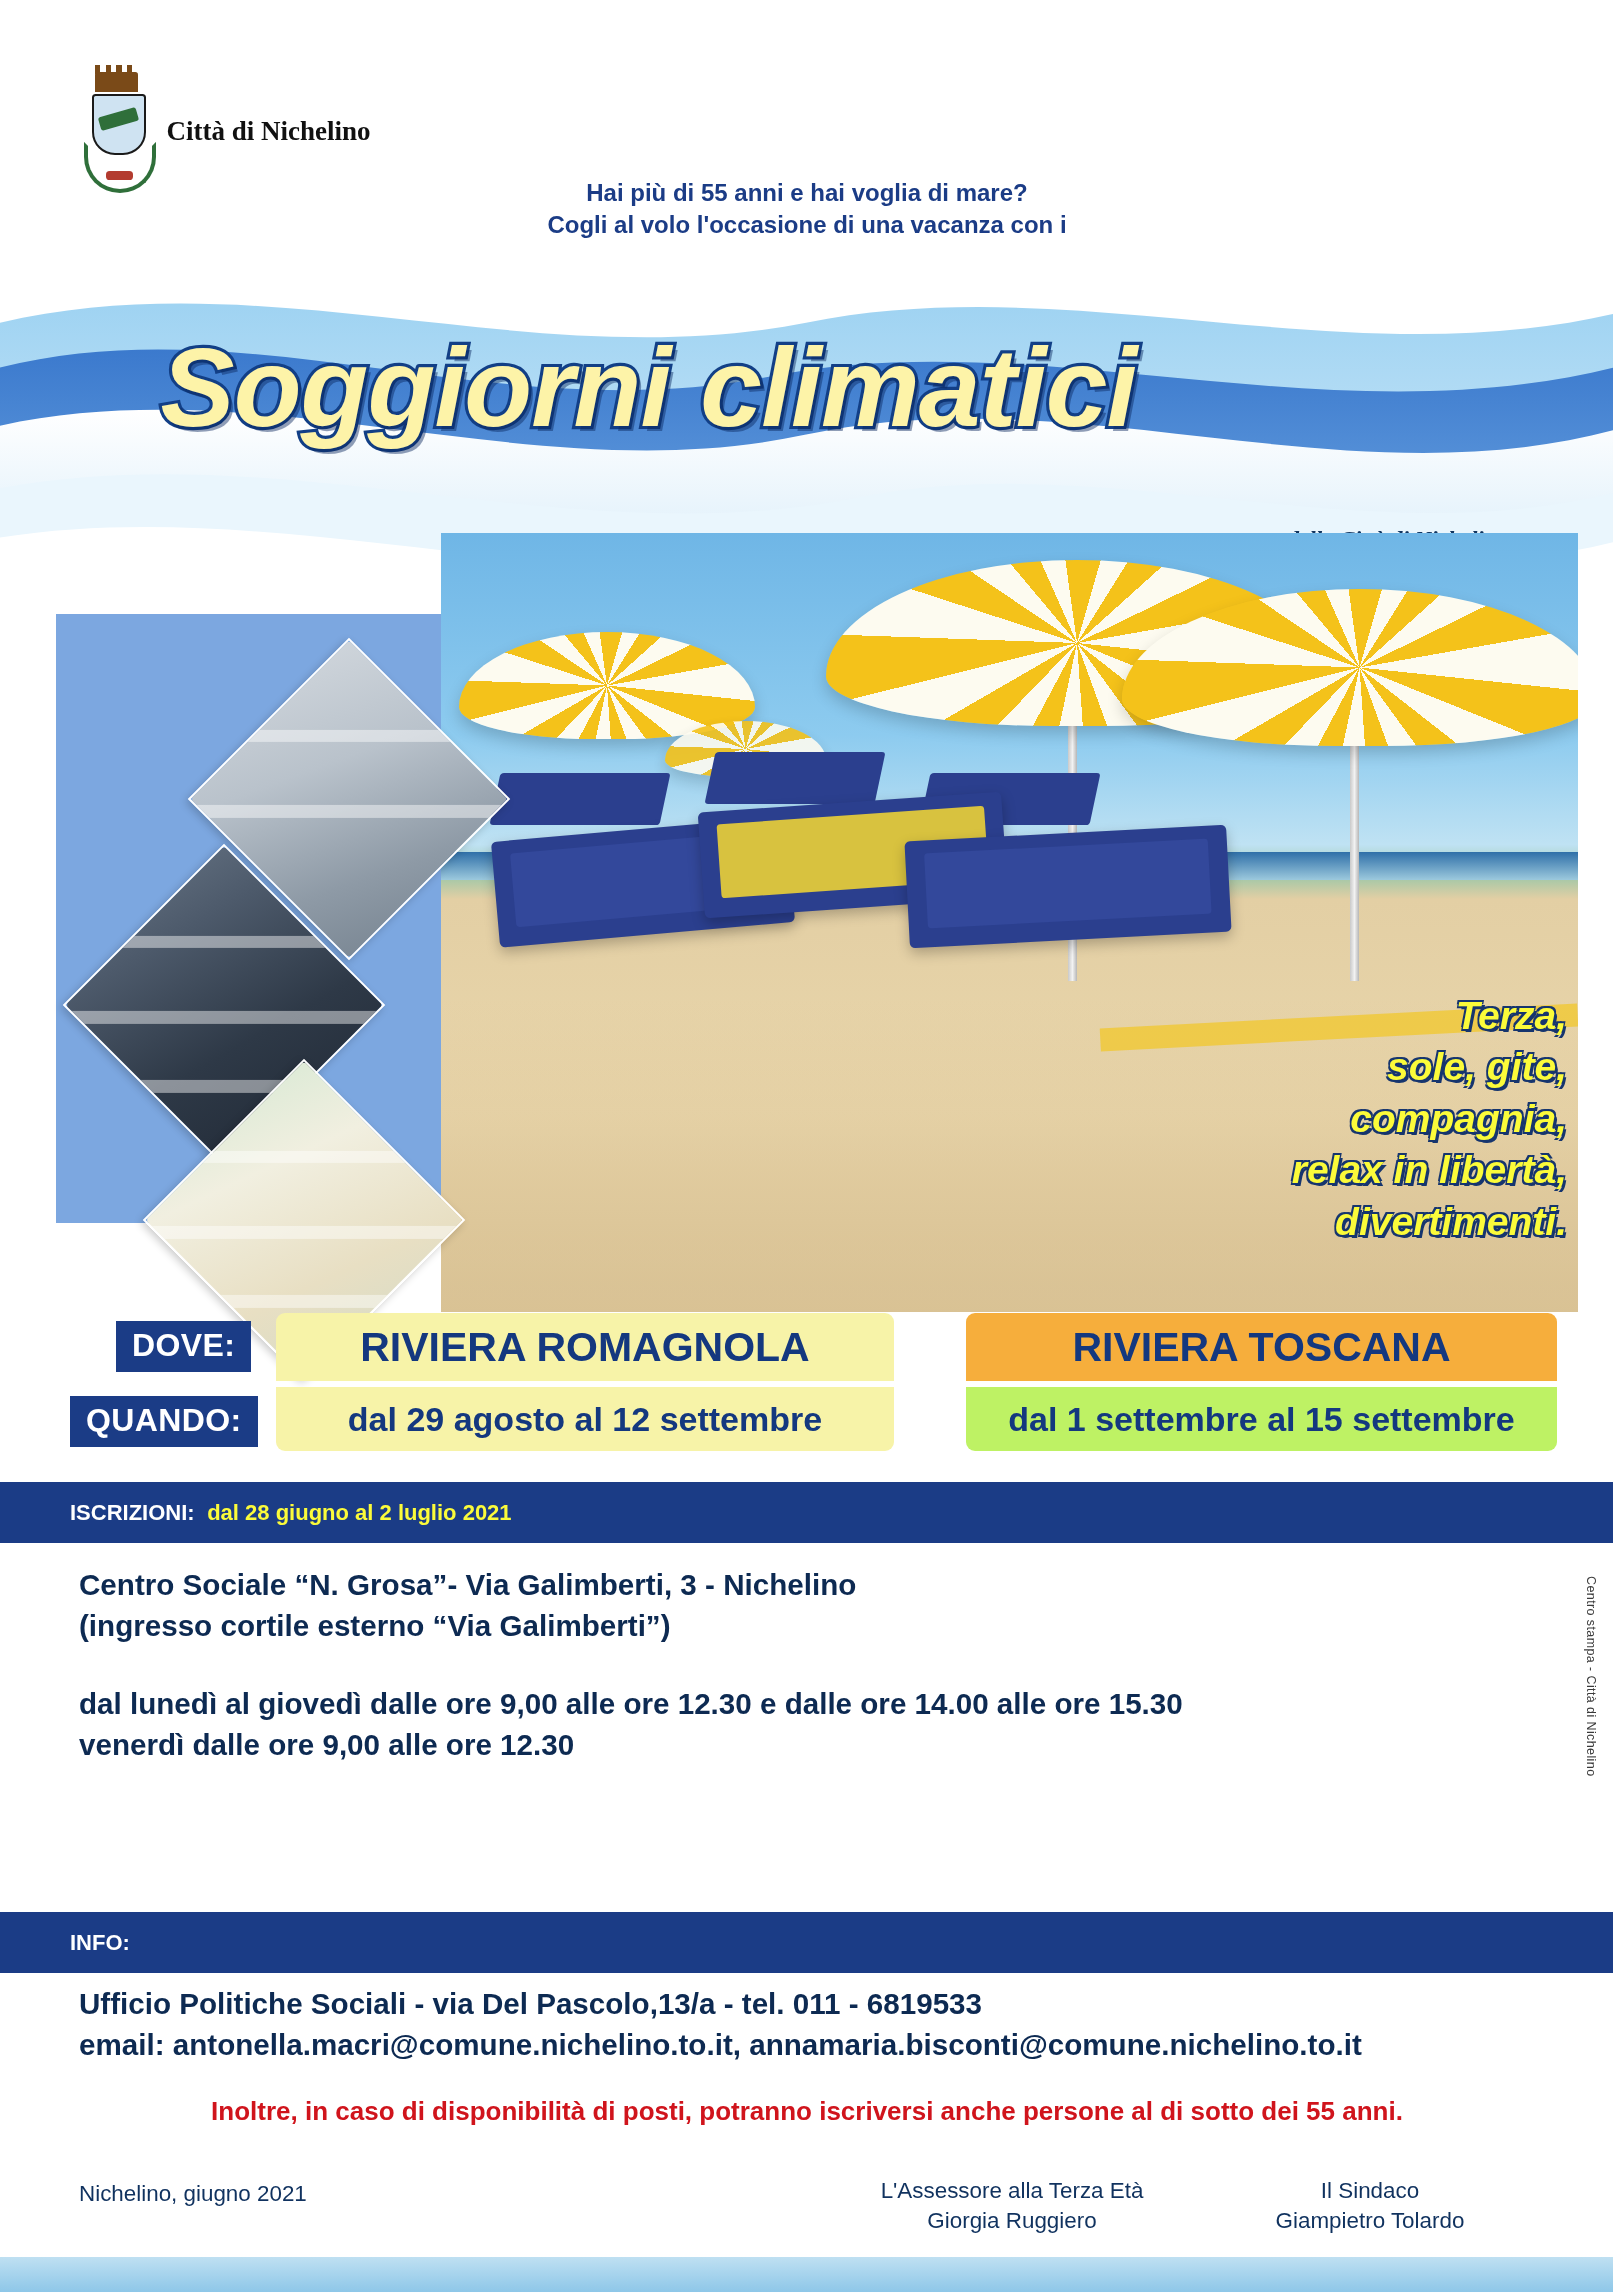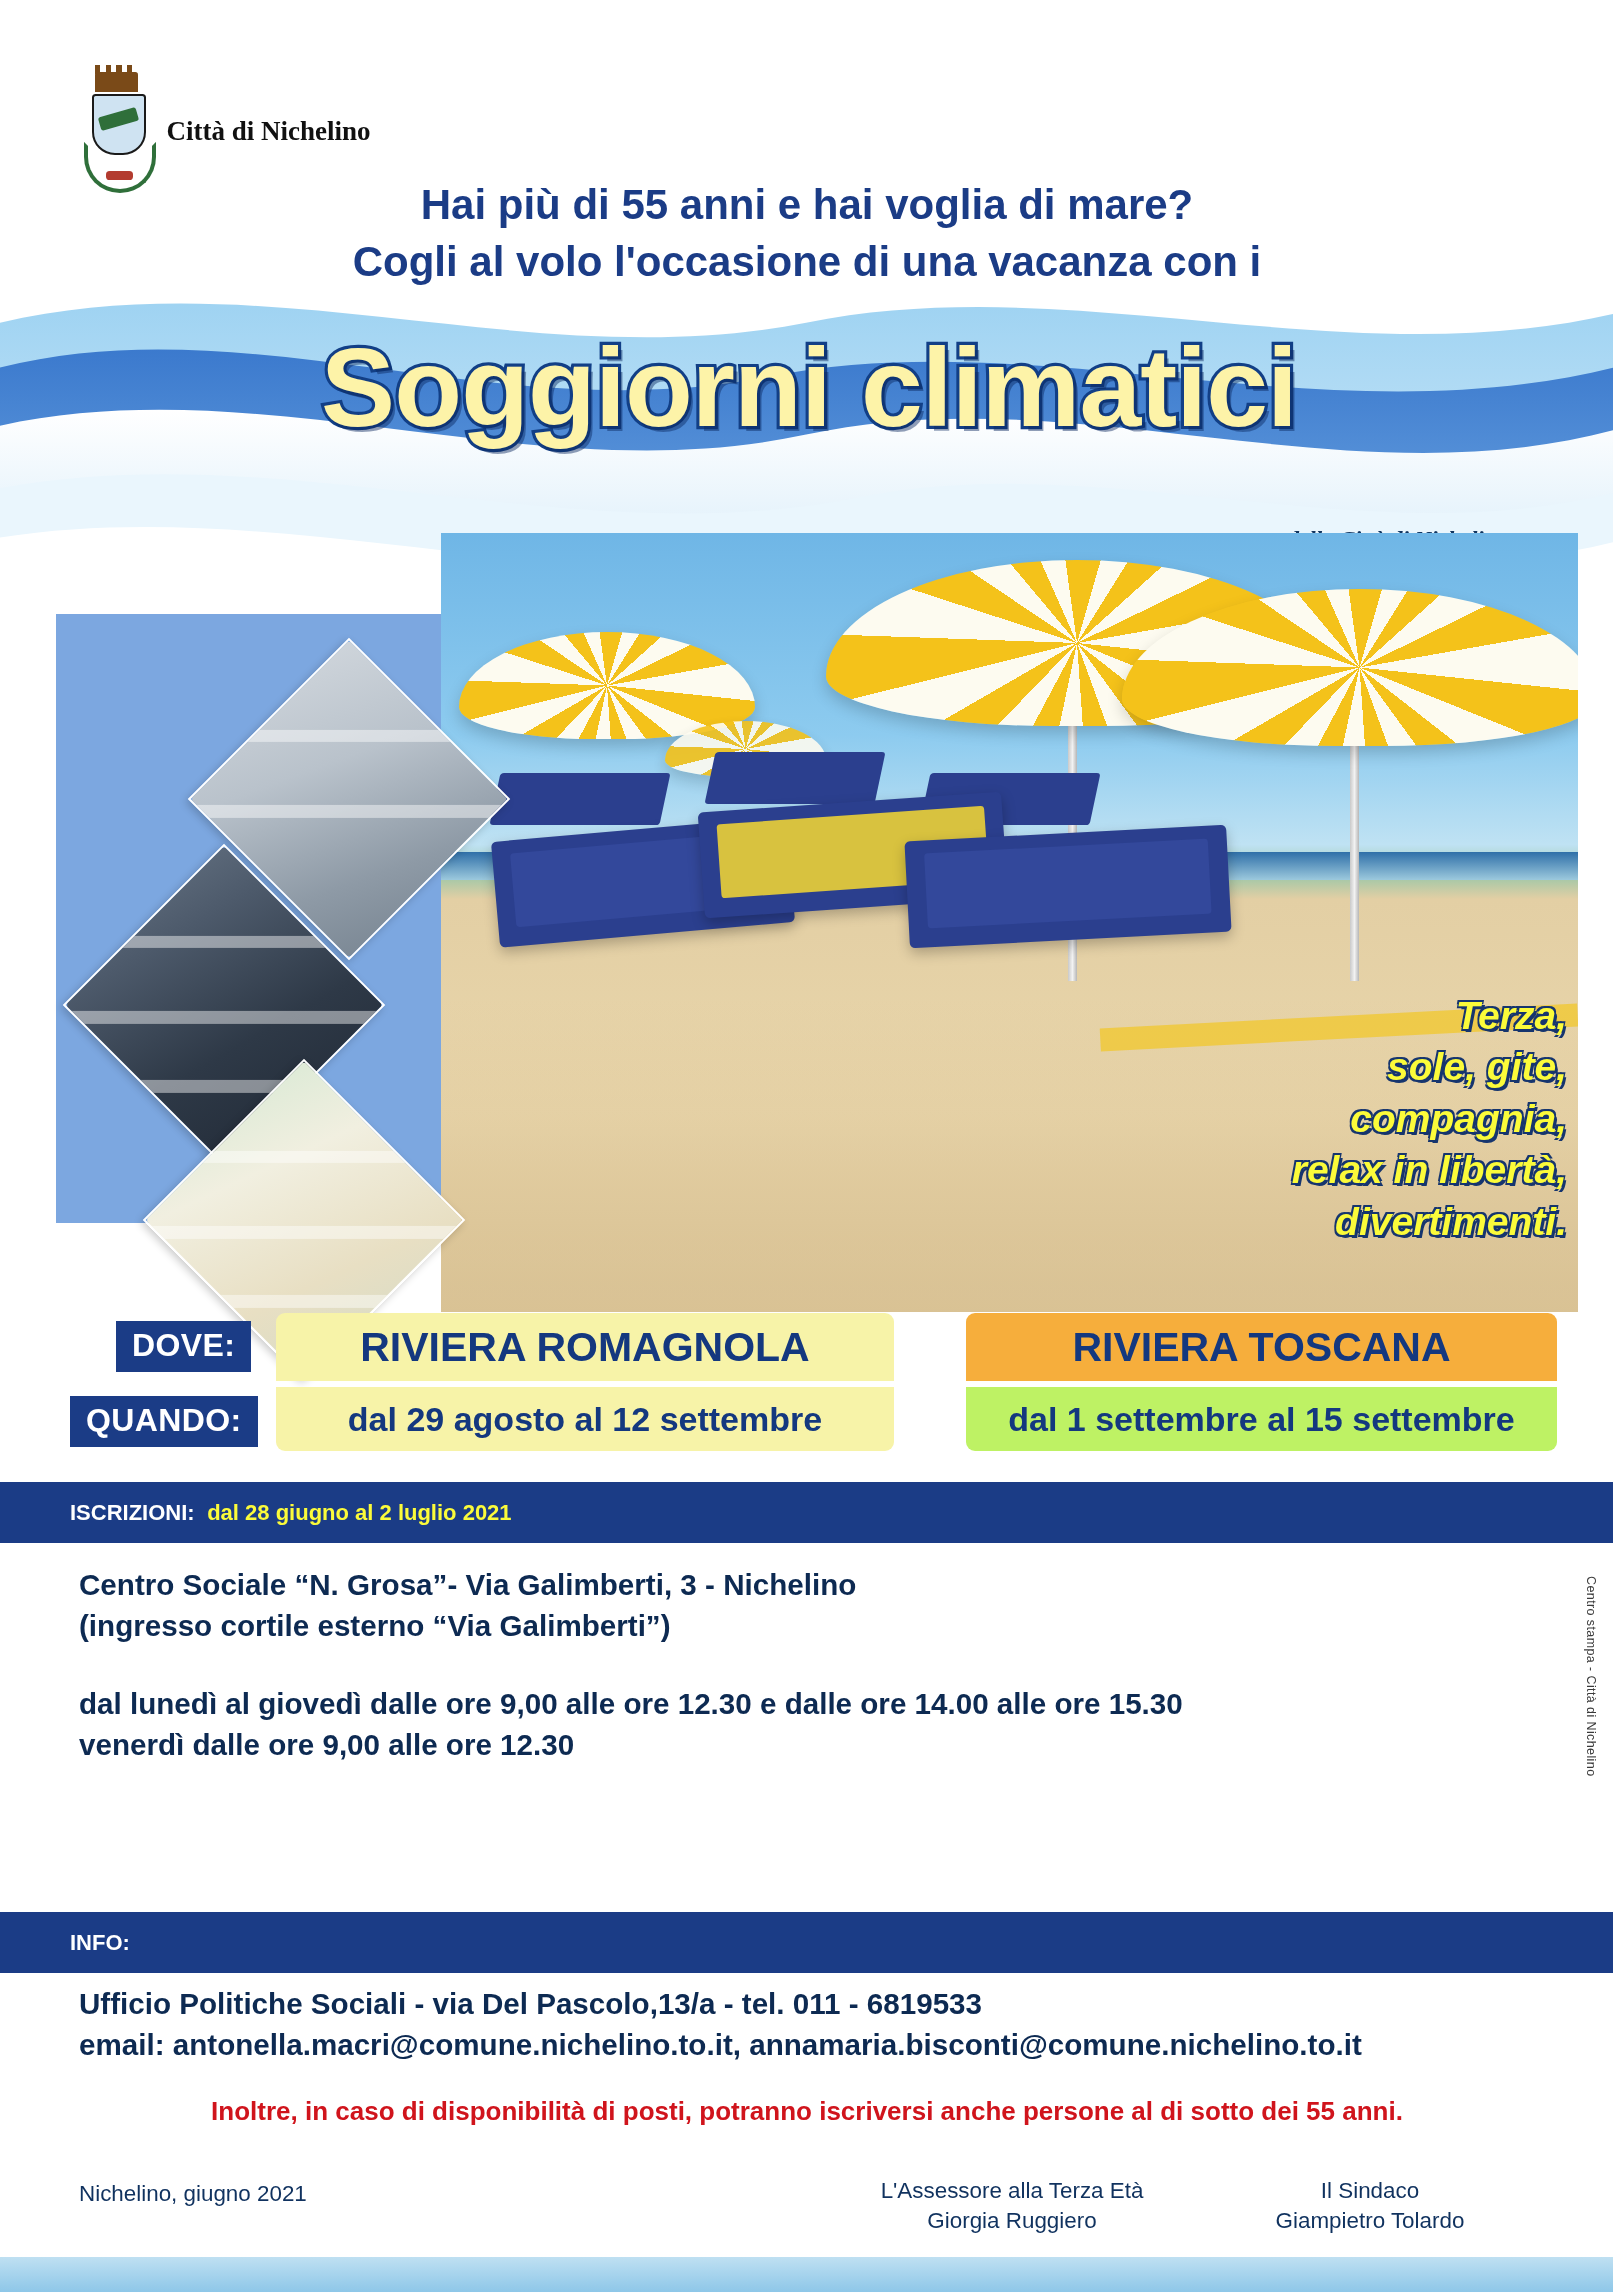--- a/index.html
+++ b/index.html
@@ -99,21 +99,21 @@
     white-space: nowrap;
   }
 
   .tagline {
     position: absolute;
     left: 0;
     top: 177px;
     width: 1614px;
     text-align: center;
     color: #1b3c86;
-    font-size: 42px;
+    font-size: 24px;
     font-weight: bold;
     line-height: 1.35;
   }
   .tagline .line2 { display: block; }
 
   
   .waveband {
     position: absolute;
     left: 0;
     top: 269px;
@@ -124,23 +124,24 @@
   .wave-bg {
     position: absolute;
     left: 0; top: 0;
     width: 1614px; height: 358px;
   }
   .title-main {
     position: absolute;
     left: 0;
     top: 333px;
     width: 1297px;
-    text-align: right;
+    text-align: center;
     font-size: 111px;
     font-weight: bold;
+    font-style: italic;
     letter-spacing: -0.9px;
     color: #fdf3a8;
     -webkit-text-stroke: 6.3px #123f86;
     paint-order: stroke fill;
     text-shadow: 4.5px 5.4px 0 rgba(10,40,95,0.45);
     line-height: 1;
     white-space: nowrap;
   }
   .title-sub {
     position: absolute;

